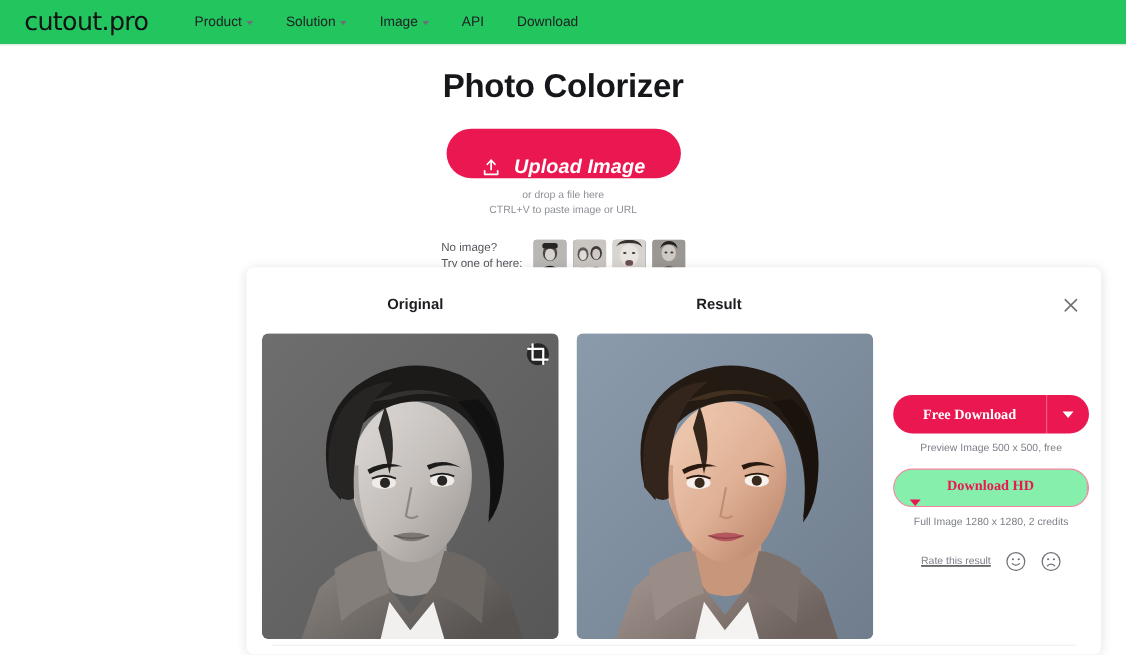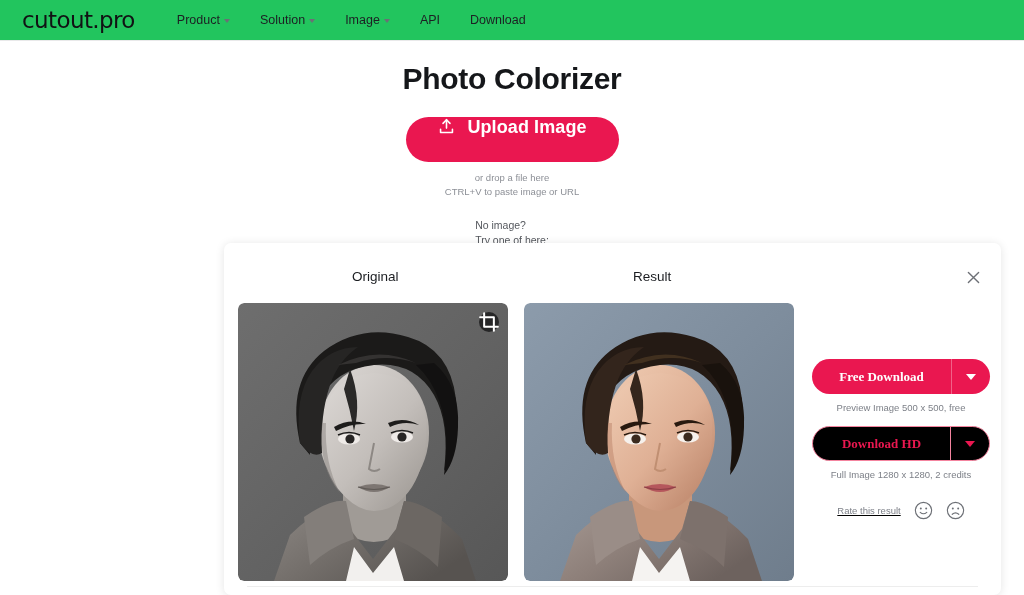--- a/index.html
+++ b/index.html
@@ -55,24 +55,25 @@
     font-size: 30px;
     font-weight: bold;
     color: #15171a;
     letter-spacing: -0.3px;
   }
   .upload-btn {
     margin: 21px auto 0 auto;
     width: 213px; height: 45px;
     background: #ea1750;
     border-radius: 24px;
-    display: flex; align-items: flex-start; justify-content: center;
+    display: flex; align-items: flex-end; justify-content: center;
     gap: 11px;
     cursor: pointer;
     border: none;
+    font-style: italic;
   }
   .upload-btn .label {
     color: #ffffff;
     font-size: 18px;
     font-weight: bold;
     letter-spacing: 0.1px;
   }
   .upload-icon { display: block; }
   .drop-hint {
     margin-top: 9px;
@@ -80,21 +81,20 @@
     font-size: 9.5px;
     color: #8c8f96;
     line-height: 1.45;
   }
 
   
   .samples {
     margin-top: 19px;
     display: flex; align-items: center; justify-content: center;
     gap: 10px;
-    flex-direction: column;
   }
   .samples-text {
     font-size: 10.5px;
     color: #55585e;
     line-height: 1.45;
     text-align: left;
   }
   .thumbs { display: flex; gap: 6px; }
   .thumb {
     width: 30px; height: 30px;
@@ -117,21 +117,21 @@
   }
   .panel-divider {
     position: absolute;
     left: 247px; top: 586px;
     width: 731px; height: 1px;
     background: #ededed;
   }
   .col-label {
     position: absolute;
     font-size: 13.5px;
-    font-weight: normal;
+    font-weight: bold;
     color: #1b1d21;
   }
   .label-original { left: 128px; top: 26px; }
   .label-result   { left: 409px; top: 26px; }
 
   .close-btn {
     position: absolute;
     right: 18px; top: 24px;
     width: 20px; height: 20px;
     cursor: pointer;
@@ -188,22 +188,23 @@
     border-right: 5px solid transparent;
     border-top: 6px solid #ffffff;
   }
   .caret-pink {
     width: 0; height: 0;
     border-left: 5px solid transparent;
     border-right: 5px solid transparent;
     border-top: 6px solid #ea1750;
   }
   .dl-outline {
-    background: #000000;
+    background: #86efac;
     border: 1.4px solid #f4849f;
+    flex-direction: column;
   }
   .dl-outline .dl-main {
     flex: 1; display: flex; align-items: center; justify-content: center;
     color: #ea1750; font-size: 13px; font-weight: bold;
     border-right: 1.4px solid #f4849f;
   }
   .dl-outline .dl-caret {
     width: 38px; display: flex; align-items: center; justify-content: center;
   }
   .dl-note {

